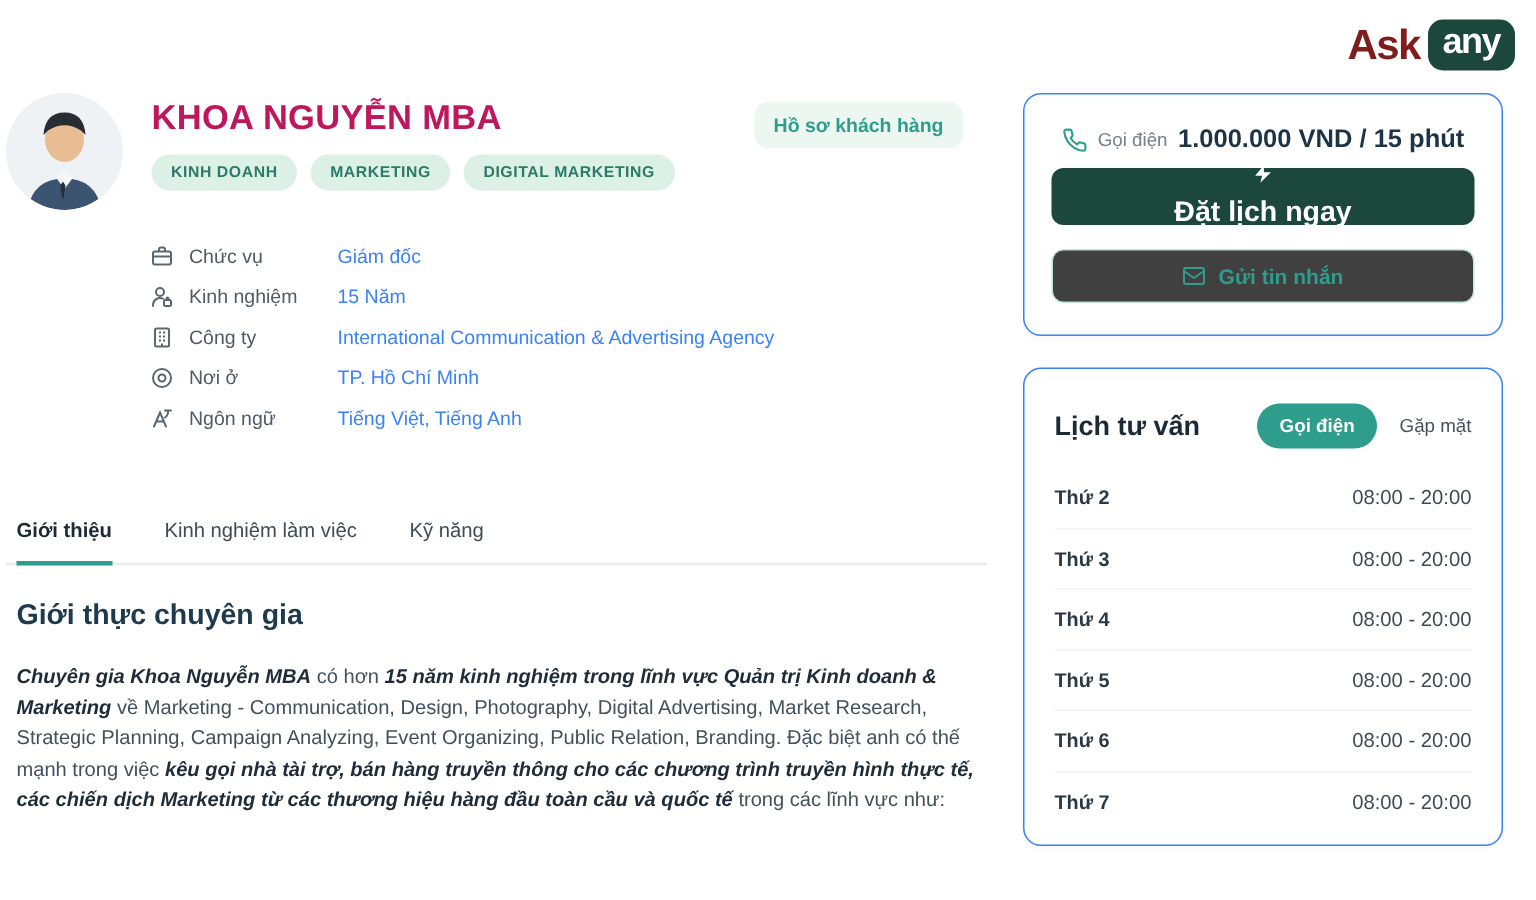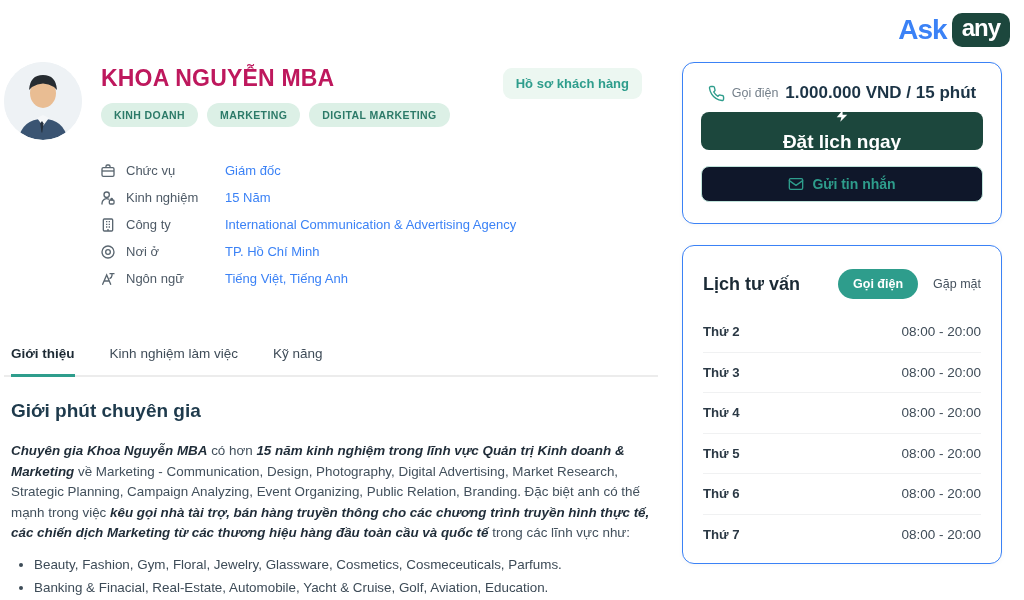--- a/index.html
+++ b/index.html
@@ -3,21 +3,21 @@
 <meta charset="utf-8">
 <style>
   * { margin:0; padding:0; box-sizing:border-box; }
   html,body { width:1024px; height:600px; }
   body {
     font-family:"Liberation Sans", sans-serif;
     background:#ffffff; color:#333; overflow:hidden; position:relative;
   }
   .topbar { height:60px; display:flex; justify-content:flex-end; align-items:center; padding-right:14px; }
   .logo { display:flex; align-items:center; gap:5px; }
-  .logo-ask { font-size:28px; font-weight:800; color:#3b82f6; letter-spacing:-1px; }
+  .logo-ask { font-size:28px; font-weight:800; color:#7f1d1d; letter-spacing:-1px; }
   .logo-box { background:var(--dark,#1C473D); color:#fff; font-size:24px; font-weight:800;
               border-radius:10px; padding:1px 10px 5px; letter-spacing:-1px; }
 
   .content { display:flex; padding:2px 2px 0 4px; gap:24px; }
   .left { width:654px; }
   .right { width:320px; flex-shrink:0; }
 
   
   .profile-head { display:flex; align-items:flex-start; }
   .avatar { width:78px; height:78px; border-radius:50%; overflow:hidden; flex-shrink:0; background:#edf1f4; }
@@ -52,21 +52,21 @@
   
   .card { border:1px solid #3b82f6; border-radius:12px; background:#fff; box-shadow:0 1px 5px rgba(0,0,0,0.04); }
   .booking-card { padding:18px 18px 21px; }
   .price-row { display:flex; justify-content:center; align-items:center; gap:7px; margin-top:2px; }
   .phone-icon svg { width:17px; height:17px; display:block; }
   .call-label { font-size:12.5px; color:#75808b; }
   .price { font-size:17px; font-weight:bold; color:var(--price_text,#1C3446); }
   .book-btn { margin-top:9px; width:100%; height:38px; background:var(--dark,#1C473D); color:#fff; font-weight:bold;
               font-size:19px; border-radius:8px; border:none; display:flex; align-items:center; justify-content:center;
               gap:8px; font-family:inherit; cursor:pointer;flex-direction:column; }
-  .msg-btn { margin-top:16px; width:100%; height:36px; background:#0f172a; color:var(--accent,#2E9D8C); font-weight:bold;
+  .msg-btn { margin-top:16px; width:100%; height:36px; background:#404040; color:var(--accent,#2E9D8C); font-weight:bold;
              font-size:14px; border-radius:8px; border:1px solid #bfe3da; display:flex; align-items:center;
              justify-content:center; gap:8px; font-family:inherit; cursor:pointer; }
   .bolt-icon svg { width:14px; height:14px; display:block; }
   .mail-icon svg { width:16px; height:16px; display:block; }
 
   .schedule-card { margin-top:21px; padding:23px 20px 8px; }
   .sched-head { display:flex; align-items:center; }
   .sched-title { font-size:18px; font-weight:bold; color:#1b2a35; flex:1; }
   .toggle-call { background:var(--accent,#2E9D8C); color:#fff; font-size:12.5px; font-weight:bold;
                  padding:8px 15px; border-radius:17px; border:none; font-family:inherit; cursor:pointer; }
@@ -175,26 +175,22 @@
           <span class="field-value">Tiếng Việt, Tiếng Anh</span>
         </div>
       </div>
 
     <div class="tabs" id="tabs">
         <div class="tab active">Giới thiệu</div>
         <div class="tab">Kinh nghiệm làm việc</div>
         <div class="tab">Kỹ năng</div>
       </div>
 
-    <div class="about-heading">Giới phút chuyên gia</div>
+    <div class="about-heading">Giới thực chuyên gia</div>
     <div class="about-para" id="about-para"><strong>Chuyên gia Khoa Nguyễn MBA</strong><span> có hơn </span><strong>15 năm kinh nghiệm trong lĩnh vực Quản trị Kinh doanh &amp; Marketing</strong><span> về Marketing - Communication, Design, Photography, Digital Advertising, Market Research, Strategic Planning, Campaign Analyzing, Event Organizing, Public Relation, Branding. Đặc biệt anh có thế mạnh trong việc </span><strong>kêu gọi nhà tài trợ, bán hàng truyền thông cho các chương trình truyền hình thực tế, các chiến dịch Marketing từ các thương hiệu hàng đầu toàn cầu và quốc tế</strong><span> trong các lĩnh vực như:</span></div>
-    <ul class="bullets" id="bullets">
-        <li>Beauty, Fashion, Gym, Floral, Jewelry, Glassware, Cosmetics, Cosmeceuticals, Parfums.</li>
-        <li>Banking &amp; Finacial, Real-Estate, Automobile, Yacht &amp; Cruise, Golf, Aviation, Education.</li>
-      </ul>
   </div>
 
   <div class="right">
     <div class="card booking-card">
       <div class="price-row">
         <span class="phone-icon">
           <svg viewBox="0 0 24 24" fill="none" stroke="#2E9D8C" stroke-width="2" stroke-linecap="round" stroke-linejoin="round">
               <path d="M22 16.92v3a2 2 0 0 1-2.18 2 19.79 19.79 0 0 1-8.63-3.07 19.5 19.5 0 0 1-6-6 19.79 19.79 0 0 1-3.07-8.67A2 2 0 0 1 4.11 2h3a2 2 0 0 1 2 1.72 12.84 12.84 0 0 0 .7 2.81 2 2 0 0 1-.45 2.11L8.09 9.91a16 16 0 0 0 6 6l1.27-1.27a2 2 0 0 1 2.11-.45 12.84 12.84 0 0 0 2.81.7A2 2 0 0 1 22 16.92z"></path>
             </svg>
         </span>

